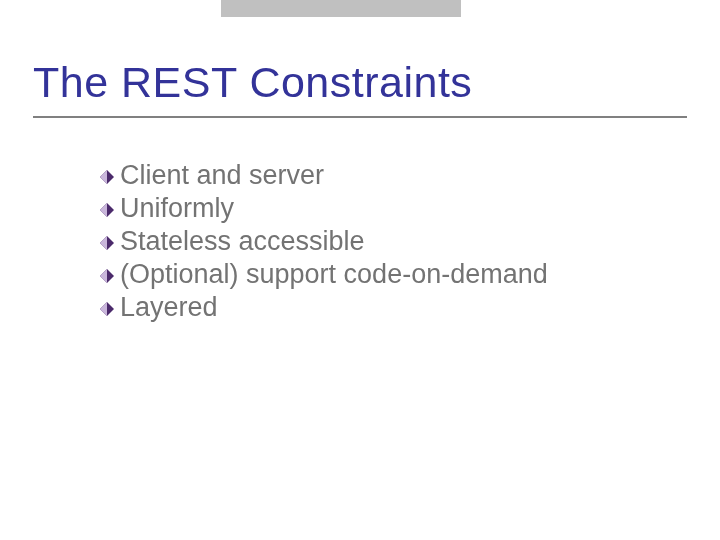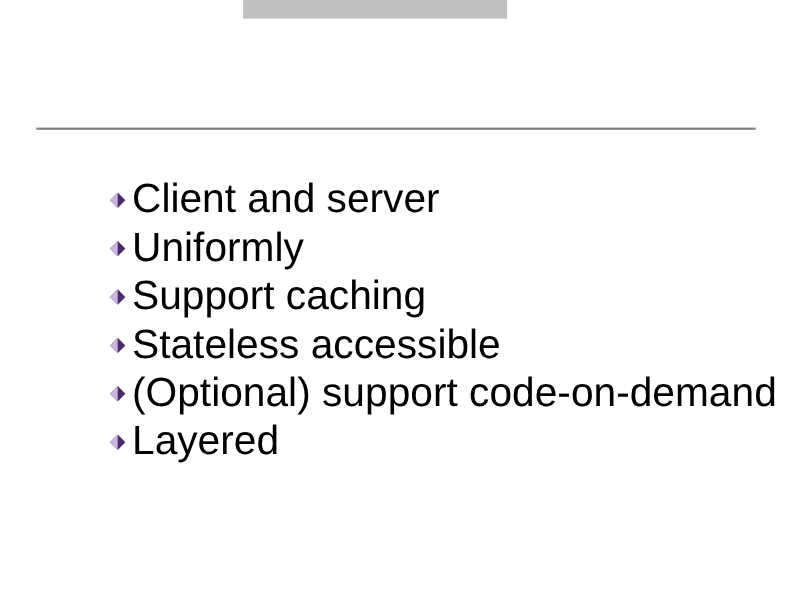--- a/index.html
+++ b/index.html
@@ -54,32 +54,33 @@
   }
   .bullet-icon {
     width: 14px;
     height: 14px;
     flex: 0 0 14px;
     margin-right: 6px;
     position: relative;
     top: 1px;
   }
   .bullet-text {
-    font-size: 37px;
-    color: #000000;
+    font-size: 27px;
+    color: #737373;
     white-space: nowrap;
   }
 </style>
 </head>
 <body>
 
 <div class="slide">
 
   <div class="top-bar"></div>
 
+  <div class="title">The REST Constraints</div>
 
   <div class="title-underline"></div>
 
   <div class="bullets">
 
     <div class="bullet-row">
       <svg class="bullet-icon" viewBox="0 0 14 14">
         <polygon points="7,0 14,7 7,14 0,7" fill="#4b2a6b"></polygon>
         <polygon points="7,0 0,7 7,14" fill="#c9b6db"></polygon>
       </svg>
@@ -87,27 +88,20 @@
     </div>
 
     <div class="bullet-row">
       <svg class="bullet-icon" viewBox="0 0 14 14">
         <polygon points="7,0 14,7 7,14 0,7" fill="#4b2a6b"></polygon>
         <polygon points="7,0 0,7 7,14" fill="#c9b6db"></polygon>
       </svg>
       <span class="bullet-text">Uniformly</span>
     </div>
 
-    <div class="bullet-row">
-      <svg class="bullet-icon" viewBox="0 0 14 14">
-        <polygon points="7,0 14,7 7,14 0,7" fill="#4b2a6b"></polygon>
-        <polygon points="7,0 0,7 7,14" fill="#c9b6db"></polygon>
-      </svg>
-      <span class="bullet-text">Support caching</span>
-    </div>
 
     <div class="bullet-row">
       <svg class="bullet-icon" viewBox="0 0 14 14">
         <polygon points="7,0 14,7 7,14 0,7" fill="#4b2a6b"></polygon>
         <polygon points="7,0 0,7 7,14" fill="#c9b6db"></polygon>
       </svg>
       <span class="bullet-text">Stateless accessible</span>
     </div>
 
     <div class="bullet-row">

